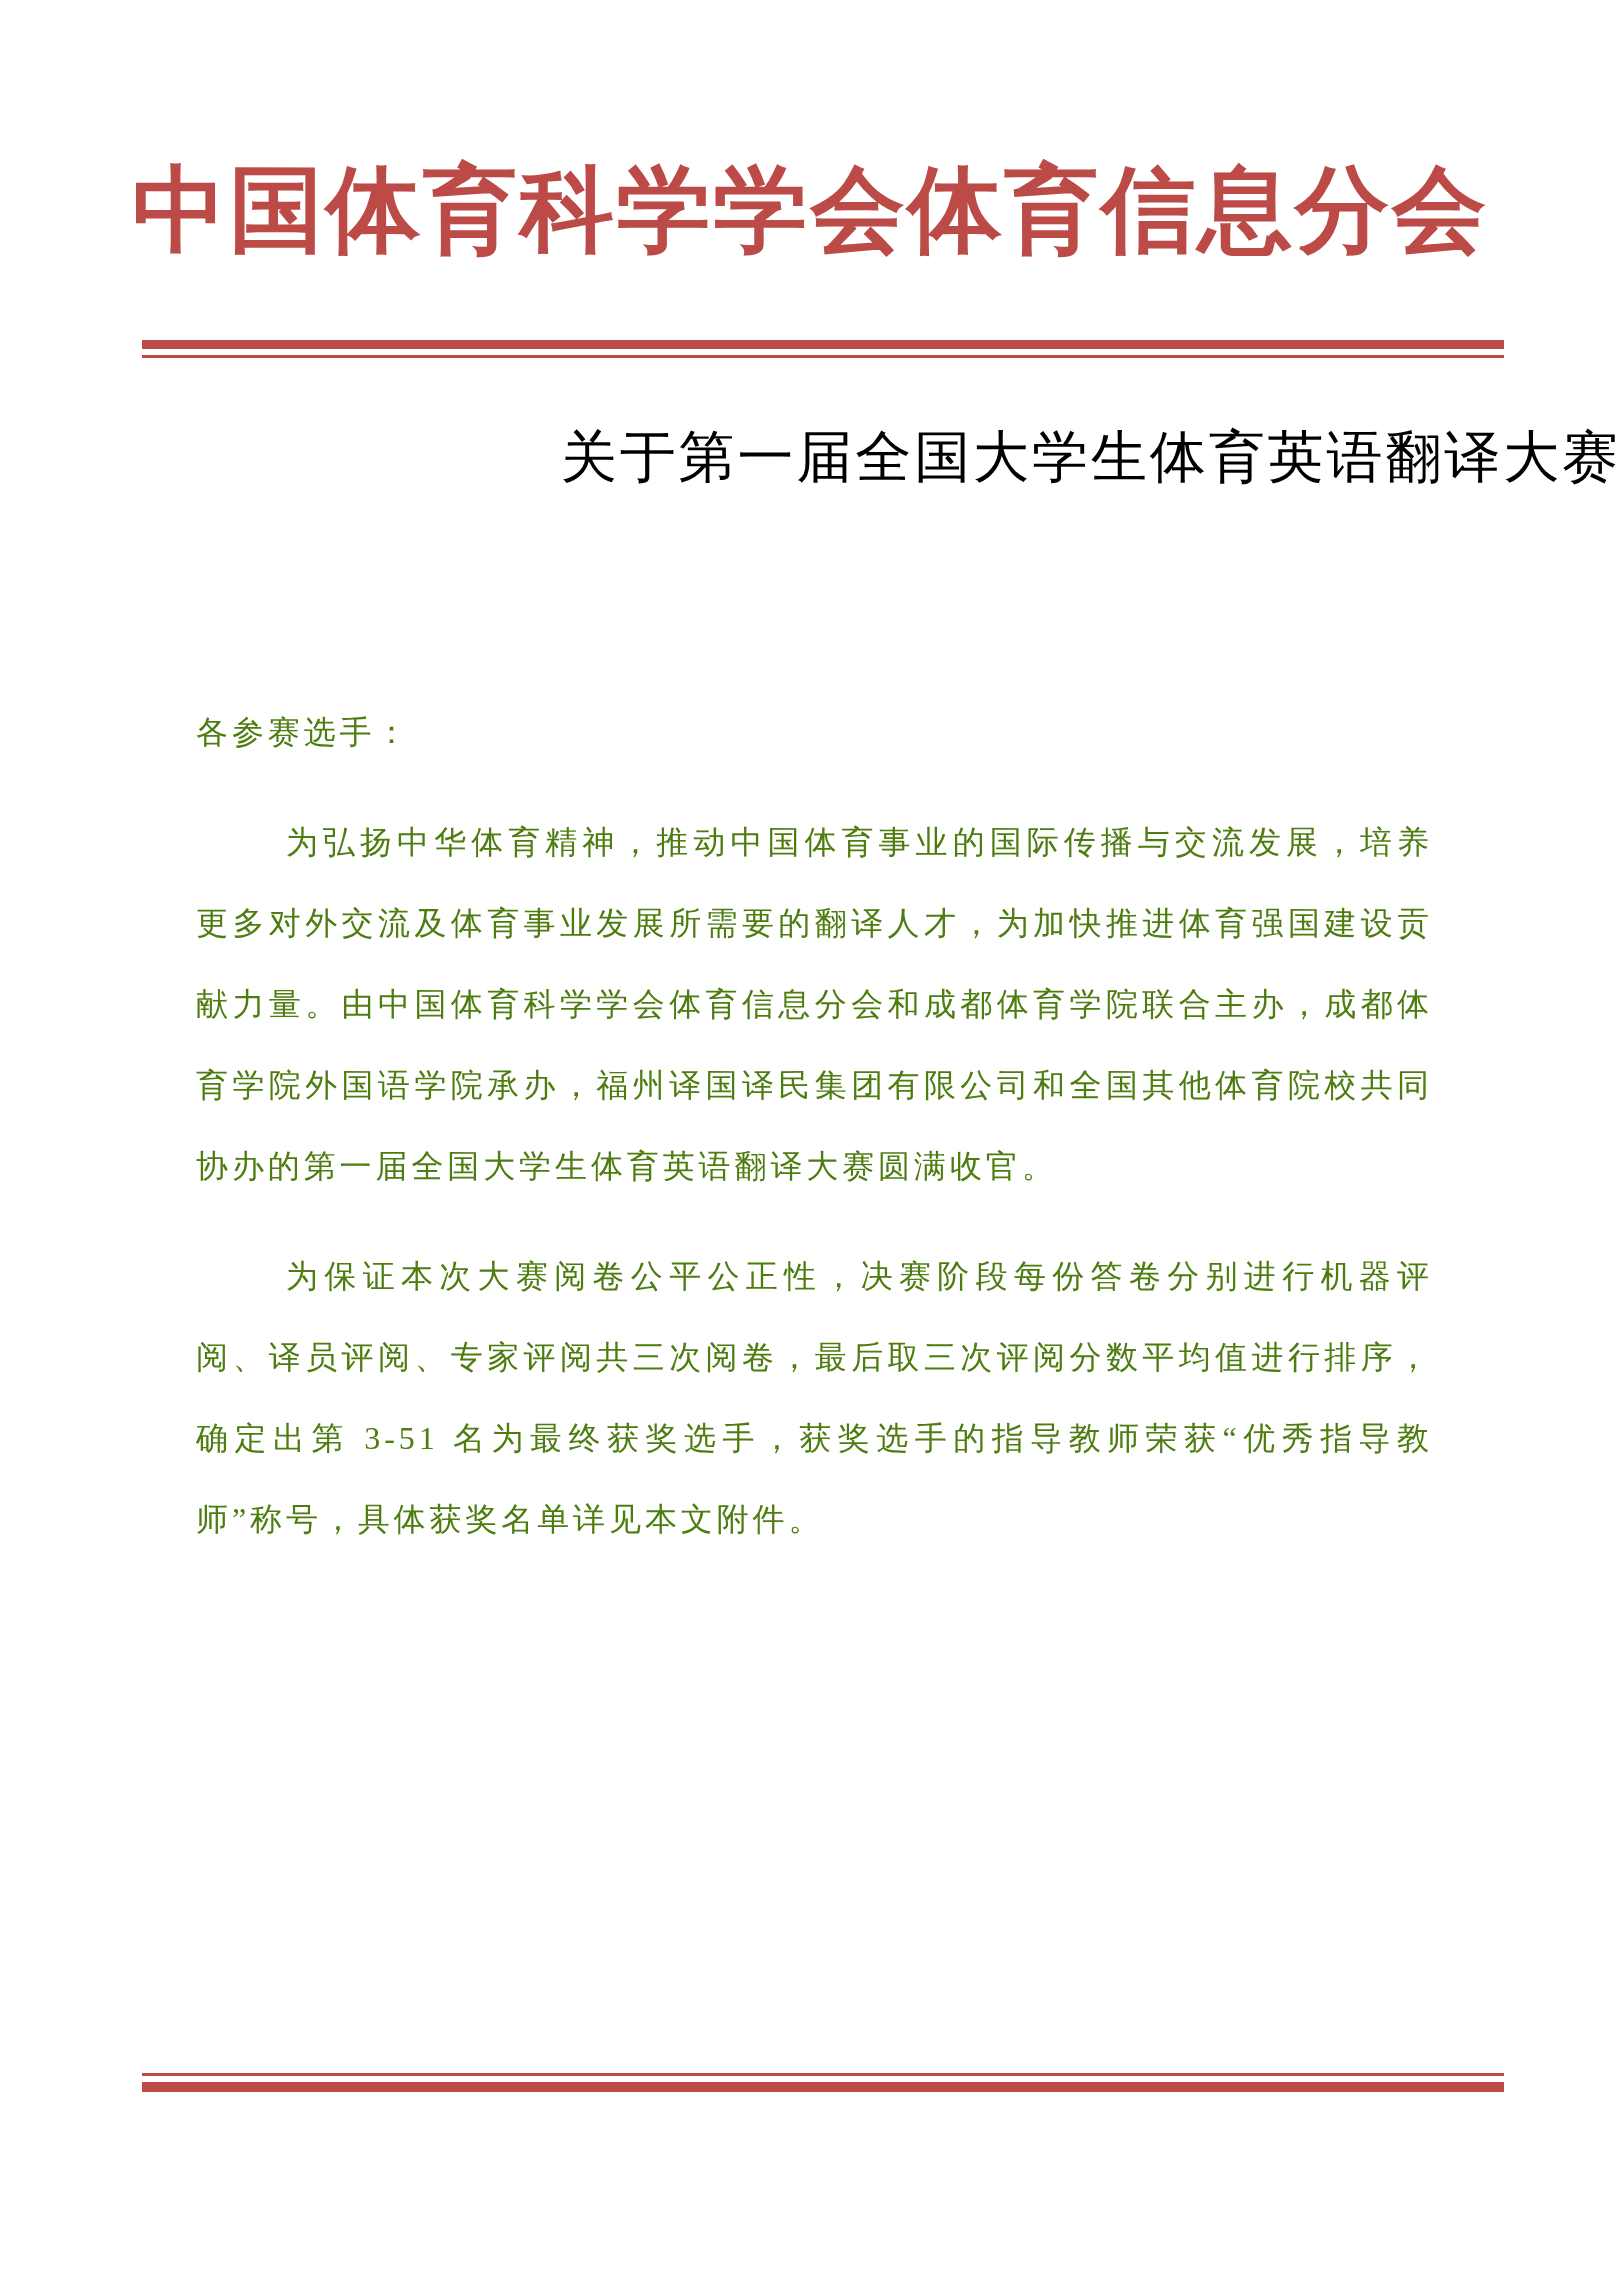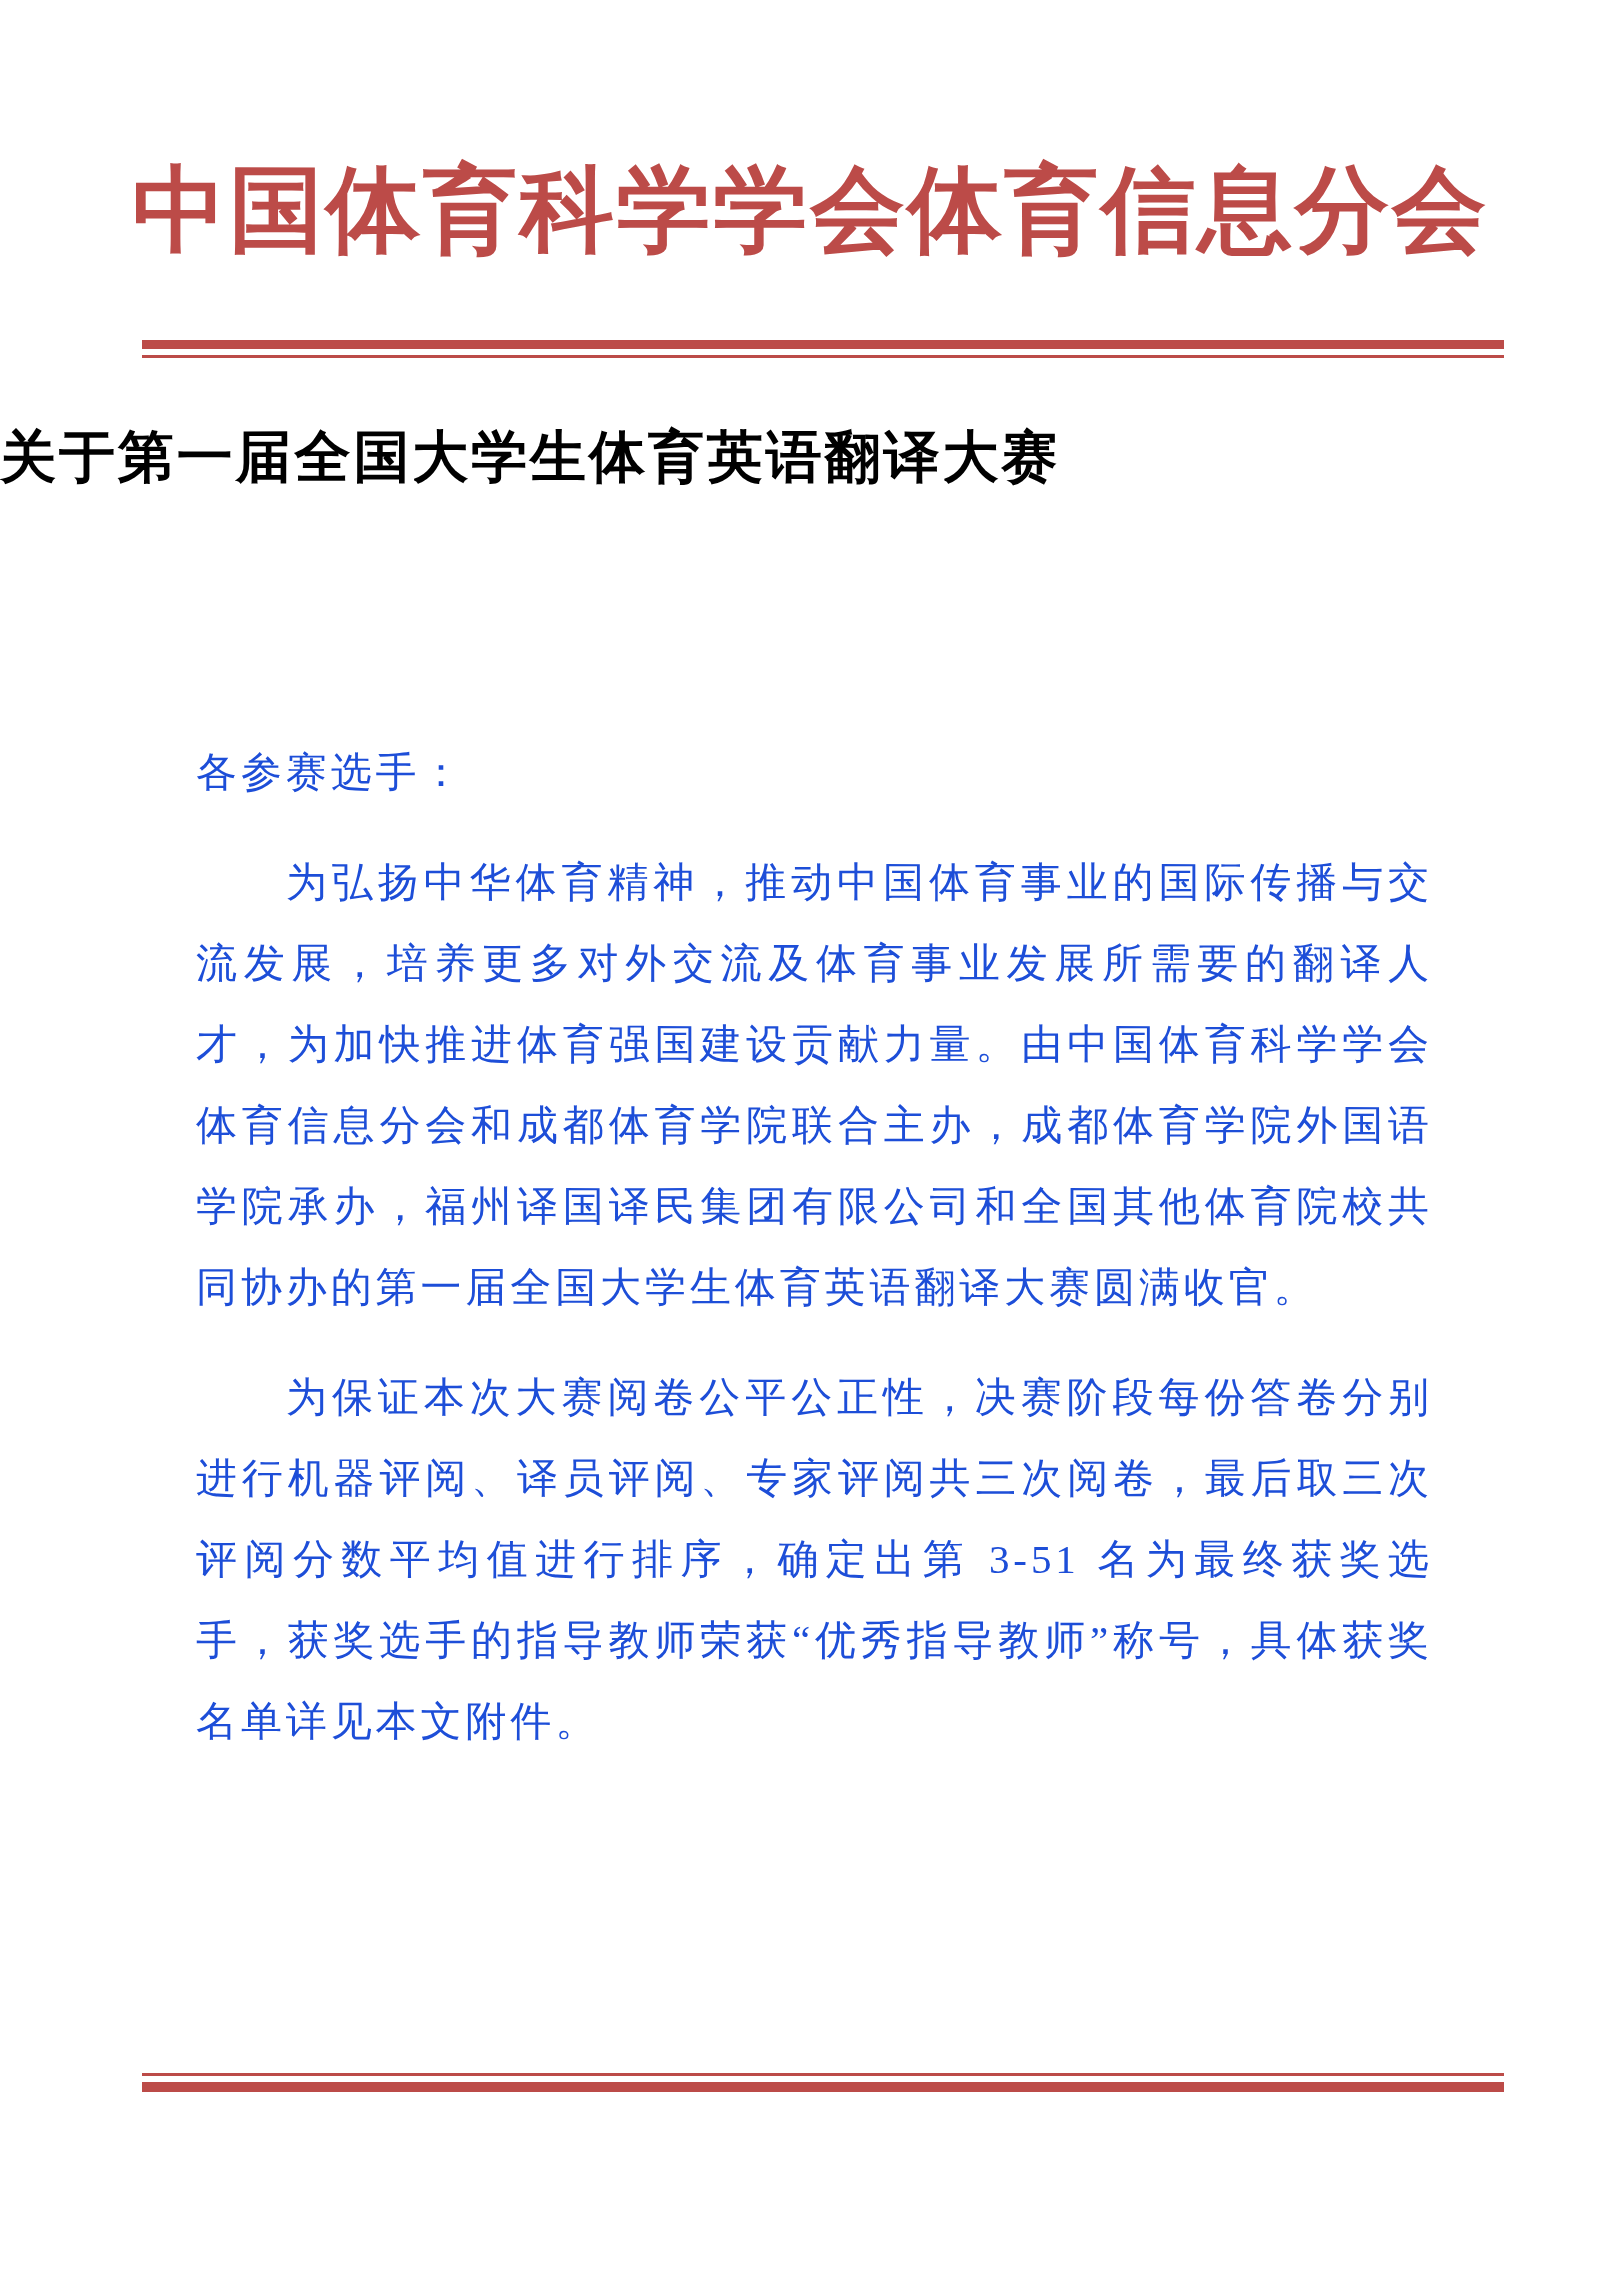--- a/index.html
+++ b/index.html
@@ -41,34 +41,34 @@
   .rule-top .thin {
     height: 2.9px;
     background: #BC4B48;
     margin-top: 5.9px;
   }
   .title-block {
     position: absolute;
     top: 396px;
     left: 0;
     width: 100%;
-    text-align: left;
+    text-align: right;
     color: #000000;
-    font-weight: bold;
+    font-weight: normal;
     font-size: 56px;
     letter-spacing: 2.9px;
     line-height: 123px;
   }
   .body-text {
     position: absolute;
-    top: 732px;
+    top: 692px;
     left: 196px;
     width: 1237px;
-    color: #1d4ed8;
-    font-size: 41px;
+    color: #4d7c0f;
+    font-size: 32px;
     letter-spacing: 3.9px;
     line-height: 81px;
     text-align: justify;
   }
   .salutation {
     margin: 0;
   }
   .body-text p.para {
     margin: 29px 0 0 0;
     text-indent: 90px;

